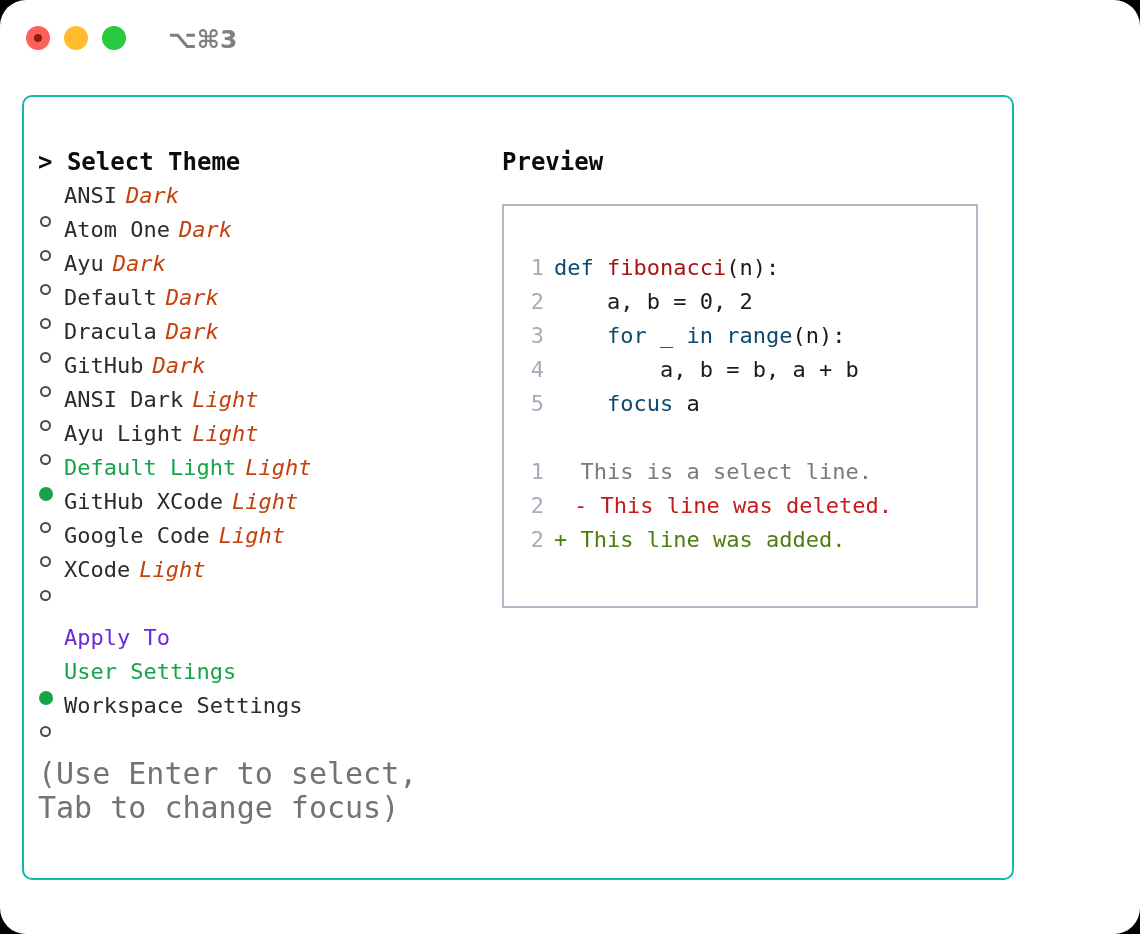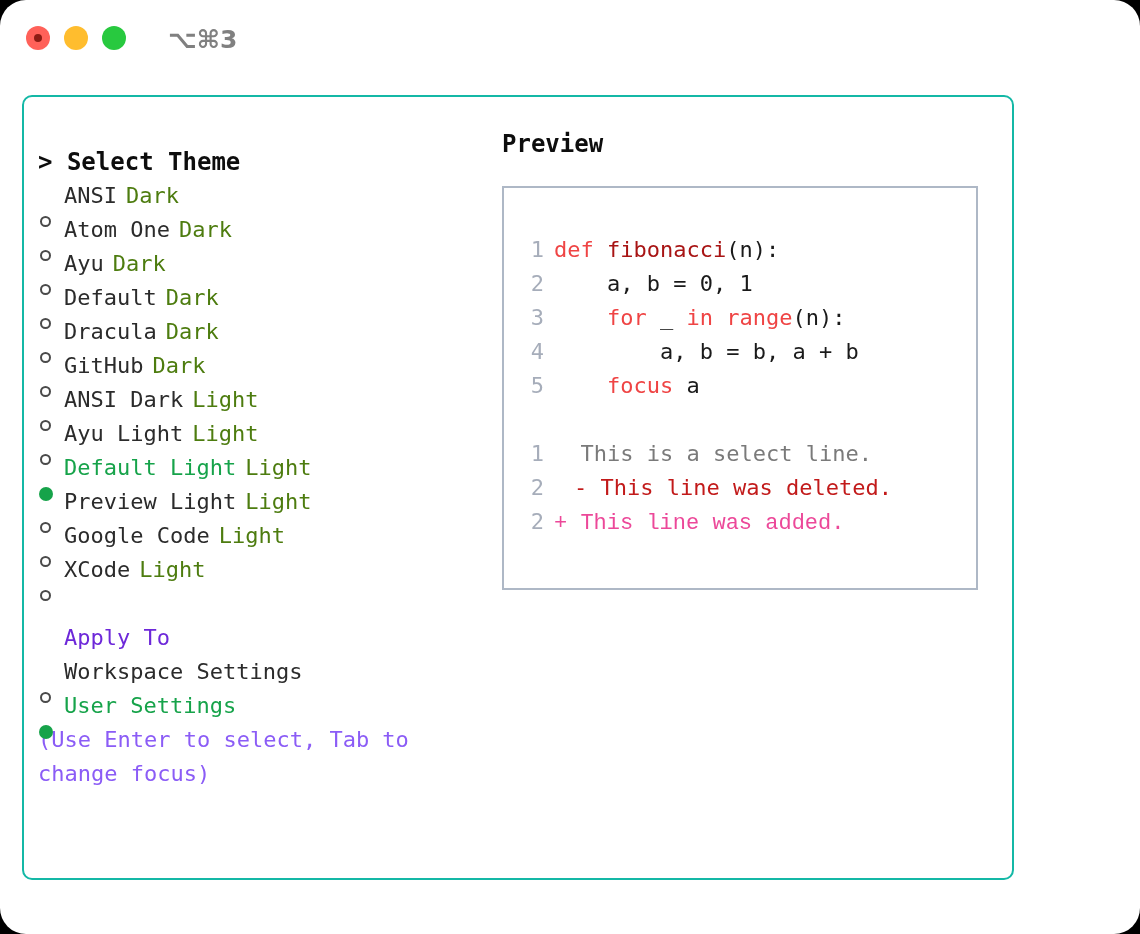--- a/index.html
+++ b/index.html
@@ -131,46 +131,48 @@
     border-radius: 50%;
     box-sizing: border-box;
   }
   .opt-name {
     color: #2b2b2b;
   }
   .opt-row.selected .opt-name {
     color: #16a34a;
   }
   .opt-tag {
-    color: #4d7c0f;
+    color: #c2410c;
     padding-left: 9px;
+    font-style: italic;
   }
   .spacer-row { height: 34px; }
 
   .apply-title {
     padding-left: 26px;
     font-size: 22px;
     color: #6d28d9;
     line-height: 34px;
     white-space: pre;
   }
 
   .hint {
-    font-size: 22px;
-    color: #8b5cf6;
+    margin-top: 34px;
+    font-size: 30px;
+    color: #737373;
     line-height: 34px;
     width: 410px;
     white-space: normal;
   }
 
   
   .right-col {
     position: absolute;
     left: 478px;
-    top: 30px;
+    top: 48px;
     width: 500px;
   }
   .preview-title {
     font-size: 24px;
     font-weight: 700;
     color: #0d0d0d;
     line-height: 34px;
     white-space: pre;
   }
   .code-box {
@@ -197,27 +199,27 @@
   }
   .lineno {
     display: inline-block;
     width: 28px;
     flex: 0 0 28px;
     text-align: right;
     color: #a6adba;
     padding-right: 10px;
   }
   .code-text { color: #1a1a1a; }
-  .tok-kw   { color: #ef4444; }
+  .tok-kw   { color: #0c4a6e; }
   .tok-fn   { color: #a81414; }
   .tok-pl   { color: #1a1a1a; }
   .blank-line { height: 34px; }
   .diff-ctx { color: #7a7a7a; }
   .diff-del { color: #c21a1a; margin-left: 20px; }
-  .diff-add { color: #ec4899; font-family: Liberation Mono, monospace; }
+  .diff-add { color: #4d7c0f; }
 </style>
 </head>
 <body>
 
 <div class="window">
 
   <div class="titlebar">
     <div class="lights">
       <span class="light light-close"></span>
       <span class="light light-min"></span>
@@ -234,43 +236,43 @@
         <div id="theme-list">
             <div class="opt-row"><span class="marker"><span class="dot-hollow"></span></span><span class="opt-name">ANSI</span><span class="opt-tag">Dark</span></div>
             <div class="opt-row"><span class="marker"><span class="dot-hollow"></span></span><span class="opt-name">Atom One</span><span class="opt-tag">Dark</span></div>
             <div class="opt-row"><span class="marker"><span class="dot-hollow"></span></span><span class="opt-name">Ayu</span><span class="opt-tag">Dark</span></div>
             <div class="opt-row"><span class="marker"><span class="dot-hollow"></span></span><span class="opt-name">Default</span><span class="opt-tag">Dark</span></div>
             <div class="opt-row"><span class="marker"><span class="dot-hollow"></span></span><span class="opt-name">Dracula</span><span class="opt-tag">Dark</span></div>
             <div class="opt-row"><span class="marker"><span class="dot-hollow"></span></span><span class="opt-name">GitHub</span><span class="opt-tag">Dark</span></div>
             <div class="opt-row"><span class="marker"><span class="dot-hollow"></span></span><span class="opt-name">ANSI Dark</span><span class="opt-tag">Light</span></div>
             <div class="opt-row"><span class="marker"><span class="dot-hollow"></span></span><span class="opt-name">Ayu Light</span><span class="opt-tag">Light</span></div>
             <div class="opt-row selected"><span class="marker"><span class="dot-filled"></span></span><span class="opt-name">Default Light</span><span class="opt-tag">Light</span></div>
-            <div class="opt-row"><span class="marker"><span class="dot-hollow"></span></span><span class="opt-name">Preview Light</span><span class="opt-tag">Light</span></div>
+            <div class="opt-row"><span class="marker"><span class="dot-hollow"></span></span><span class="opt-name">GitHub XCode</span><span class="opt-tag">Light</span></div>
             <div class="opt-row"><span class="marker"><span class="dot-hollow"></span></span><span class="opt-name">Google Code</span><span class="opt-tag">Light</span></div>
             <div class="opt-row"><span class="marker"><span class="dot-hollow"></span></span><span class="opt-name">XCode</span><span class="opt-tag">Light</span></div>
           </div>
 
         <div class="spacer-row"></div>
 
         <div class="apply-title">Apply To</div>
         <div id="apply-list">
+            <div class="opt-row selected"><span class="marker"><span class="dot-filled"></span></span><span class="opt-name">User Settings</span></div>
             <div class="opt-row"><span class="marker"><span class="dot-hollow"></span></span><span class="opt-name">Workspace Settings</span></div>
-            <div class="opt-row selected"><span class="marker"><span class="dot-filled"></span></span><span class="opt-name">User Settings</span></div>
           </div>
 
         <div class="hint">(Use Enter to select, Tab to change focus)</div>
       </div>
 
       <div class="right-col">
         <div class="preview-title">Preview</div>
         <div class="code-box">
           <div class="code-inner">
             <div id="code-lines">
                 <div class="code-line"><span class="lineno">1</span><span class="code-text"><span class="tok-kw">def </span><span class="tok-fn">fibonacci</span><span class="tok-pl">(n):</span></span></div>
-                <div class="code-line"><span class="lineno">2</span><span class="code-text"><span class="tok-pl">    a, b = 0, 1</span></span></div>
+                <div class="code-line"><span class="lineno">2</span><span class="code-text"><span class="tok-pl">    a, b = 0, 2</span></span></div>
                 <div class="code-line"><span class="lineno">3</span><span class="code-text"><span class="tok-pl">    </span><span class="tok-kw">for</span><span class="tok-pl"> _ </span><span class="tok-kw">in</span><span class="tok-pl"> </span><span class="tok-kw">range</span><span class="tok-pl">(n):</span></span></div>
                 <div class="code-line"><span class="lineno">4</span><span class="code-text"><span class="tok-pl">        a, b = b, a + b</span></span></div>
                 <div class="code-line"><span class="lineno">5</span><span class="code-text"><span class="tok-pl">    </span><span class="tok-kw">focus</span><span class="tok-pl"> a</span></span></div>
               </div>
             <div class="blank-line"></div>
             <div id="diff-lines">
                 <div class="code-line"><span class="lineno">1</span><span class="diff-ctx">  This is a select line.</span></div>
                 <div class="code-line"><span class="lineno">2</span><span class="diff-del">- This line was deleted.</span></div>
                 <div class="code-line"><span class="lineno">2</span><span class="diff-add">+ This line was added.</span></div>
               </div>

